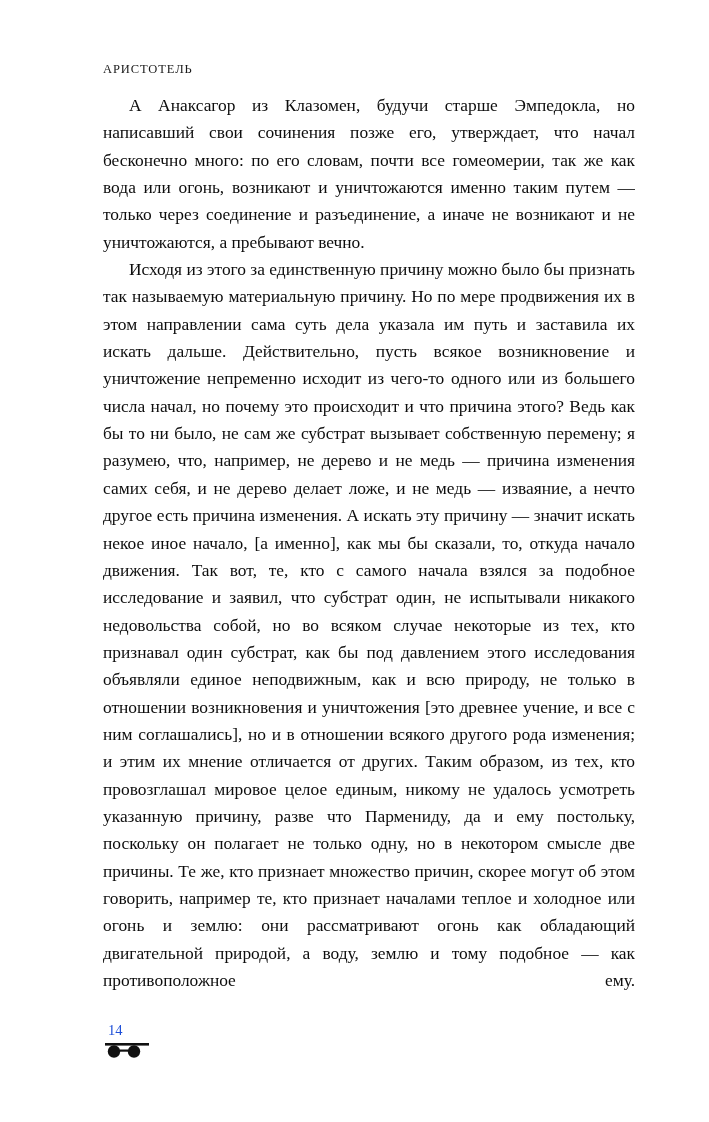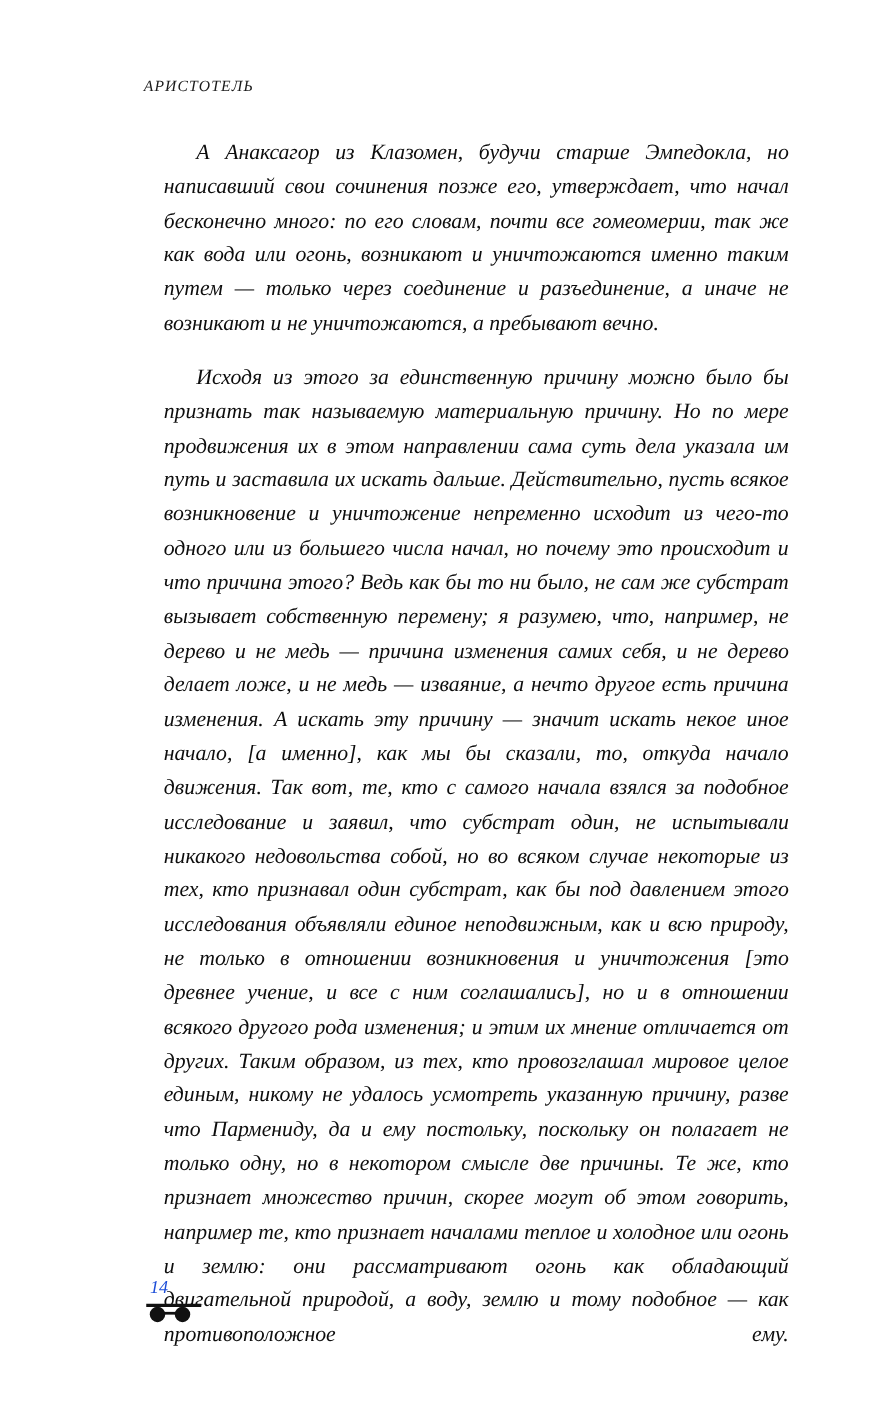--- a/index.html
+++ b/index.html
@@ -10,25 +10,24 @@
   body {
     width: 709px;
     height: 1122px;
     position: relative;
     font-family: "Liberation Serif", "DejaVu Serif", serif;
     color: #000000;
     overflow: hidden;
   }
   .page {
     position: absolute;
-    left: 12px;
+    left: 0;
     top: 0;
     width: 603px;
     height: 1122px;
-    font-style: italic;
   }
   .running-head {
     position: absolute;
     left: 103px;
     top: 62px;
     font-family: "Liberation Serif", "DejaVu Serif", serif;
     font-size: 12.5px;
     letter-spacing: 0.9px;
     color: #1a1a1a;
   }
@@ -39,21 +38,21 @@
     width: 532px;
     font-size: 17.4px;
     line-height: 27.35px;
     text-align: justify;
     text-justify: inter-word;
     color: #0d0d0d;
     -webkit-hyphens: none;
     hyphens: none;
   }
   .text-block p {
-    margin: 16px;
+    margin: 0;
     text-indent: 26px;
   }
   .text-block p.last-line-full {
     text-align-last: justify;
   }
   .folio {
     position: absolute;
     left: 108px;
     top: 1022px;
     font-size: 14.5px;

